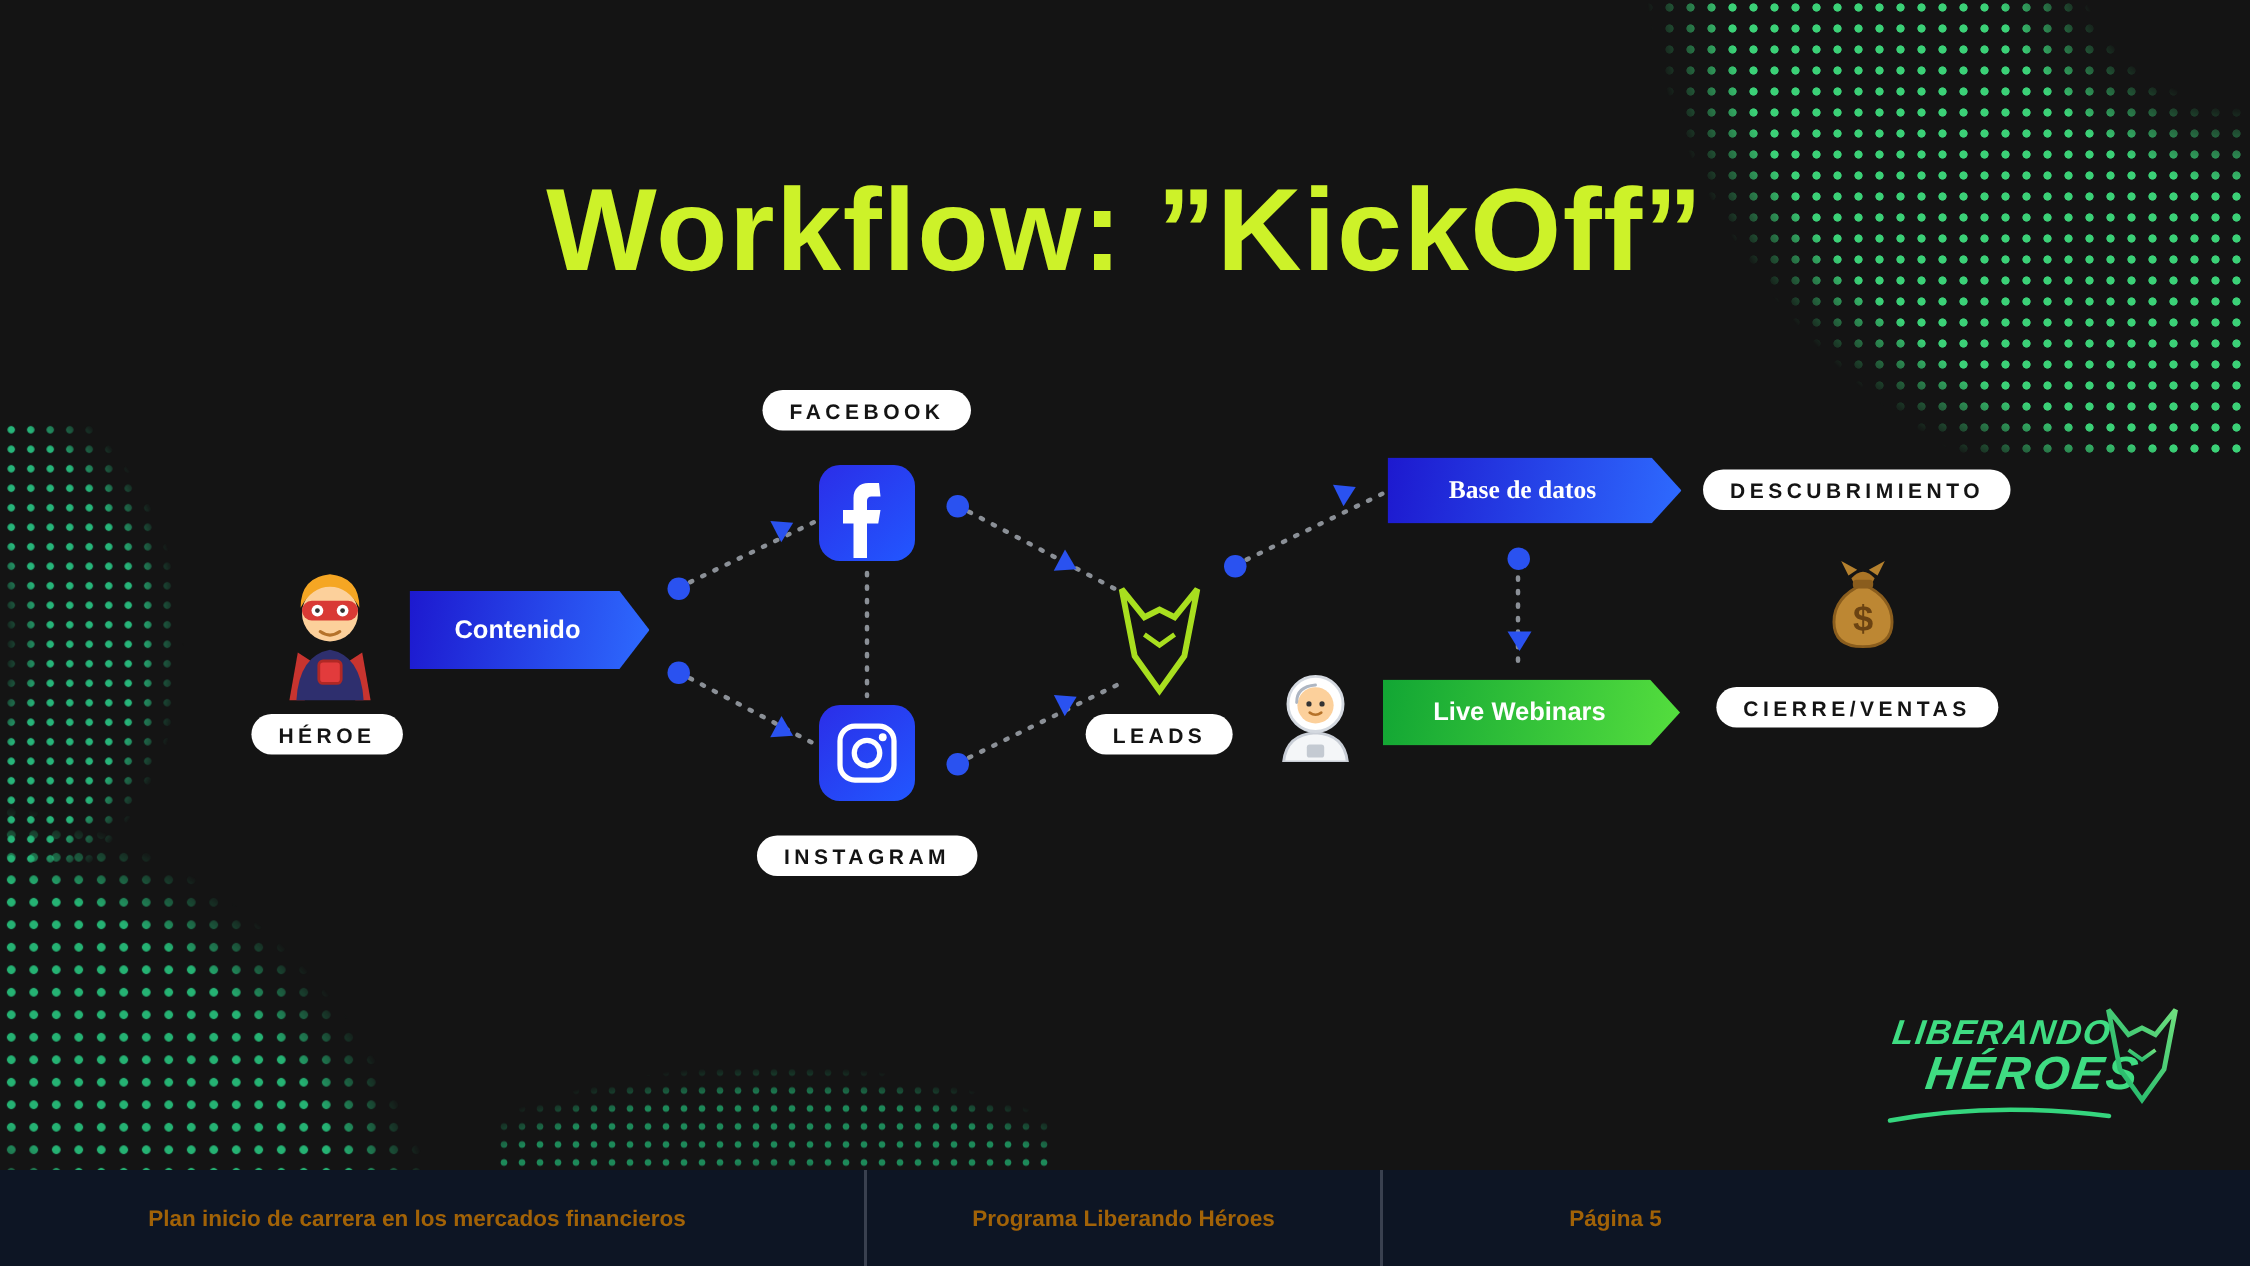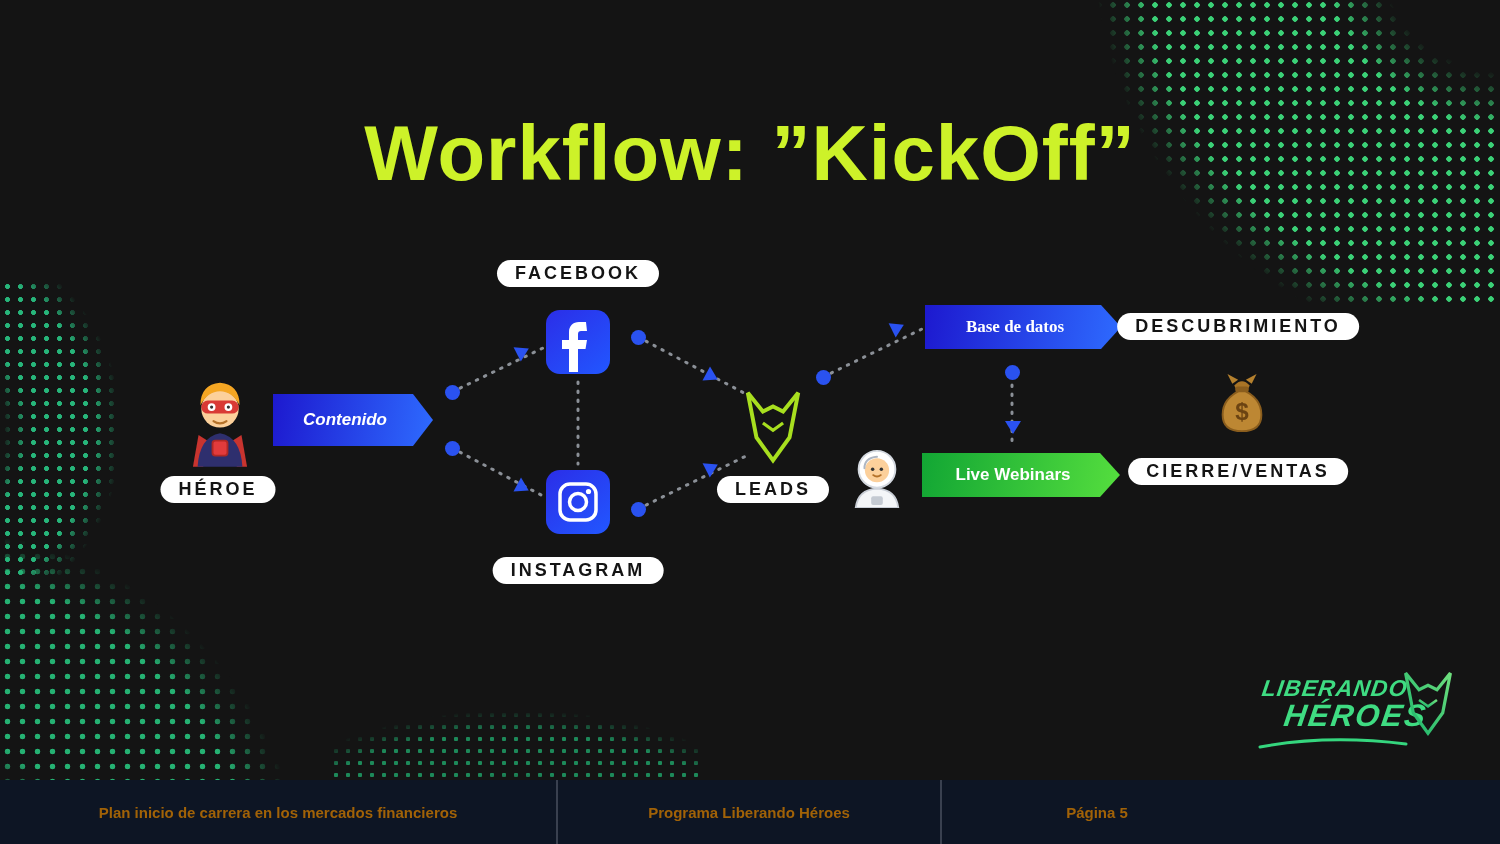--- a/index.html
+++ b/index.html
@@ -66,21 +66,21 @@
     border-left:8px solid transparent; border-right:8px solid transparent;
     border-bottom:13px solid #2a52f0;
   }
 
   
   .pill {
     position:absolute; z-index:3; transform:translateX(-50%);
     background:#ffffff; color:#141414;
     border-radius:999px; height:27px;
     display:flex; align-items:center; justify-content:center;
-    font-size:18px; font-weight:700; letter-spacing:3px;
+    font-size:14px; font-weight:700; letter-spacing:3px;
     padding:0 18px; white-space:nowrap;
   }
 
   
   .banner {
     position:absolute; z-index:3;
     display:flex; align-items:center; justify-content:center;
     color:#fff; font-weight:700; font-size:17px;
     padding-right:16px;
     clip-path: polygon(0 0, calc(100% - 20px) 0, 100% 50%, calc(100% - 20px) 100%, 0 100%);
@@ -109,21 +109,21 @@
   
   .footer {
     position:absolute; left:0; bottom:0; width:1500px; height:64px;
     background:#0d1524; z-index:4; display:flex; align-items:stretch;
   }
   .footer-cell {
     display:flex; align-items:center; justify-content:center;
     color:#a16207; font-size:15px; font-weight:700; text-align:center;
   }
   .footer-cell + .footer-cell { border-left:2px solid #39404f; }
-  .fc1 { width:556px; } .fc2 { width:384px; } .fc3 { width:280px; } .fc4 { width:312px; }
+  .fc1 { width:556px; } .fc2 { width:344px;margin-left:20px; } .fc3 { width:280px; } .fc4 { width:312px; }
 </style>
 </head>
 <body>
 
 <div class="dots" id="dots-tr"></div>
 <div class="dots" id="dots-left"></div>
 <div class="dots" id="dots-bl"></div>
 <div class="dots" id="dots-bc"></div>
 
 <h1 class="title">Workflow: ”KickOff”</h1>
@@ -161,21 +161,21 @@
   <path d="M24,30 Q24,8 45,6 Q66,8 66,30 Q58,15 45,15 Q32,15 24,30 Z" fill="#f5a623"></path>
   <rect x="25" y="25" width="40" height="14" rx="7" fill="#d93a35"></rect>
   <circle cx="36" cy="32" r="4.2" fill="#ffffff"></circle>
   <circle cx="54" cy="32" r="4.2" fill="#ffffff"></circle>
   <circle cx="36" cy="32" r="1.7" fill="#333333"></circle>
   <circle cx="54" cy="32" r="1.7" fill="#333333"></circle>
   <path d="M38,47 Q45,52 52,47" stroke="#b5722a" stroke-width="2.2" fill="none" stroke-linecap="round"></path>
 </svg>
 <div class="pill" style="left:218px; top:476px;">HÉROE</div>
 
-<div class="banner blue" style="left:273px; top:394px; width:160px; height:52px;font-style:italic;">
+<div class="banner blue" style="left:273px; top:394px; width:160px; height:52px;">
   <span>Contenido</span>
 </div>
 
 <div class="pill" style="left:578px; top:260px;">FACEBOOK</div>
 <div class="tile" style="left:546px; top:310px;">
   <svg width="64" height="64" viewBox="0 0 64 64">
     <path d="M40 12h-7c-6 0-10 4-10 10v8h-7v9h7v23h9V39h7.5l1.5-9h-9v-6c0-2 1-3 3-3h6z" fill="#ffffff"></path>
   </svg>
 </div>
 

